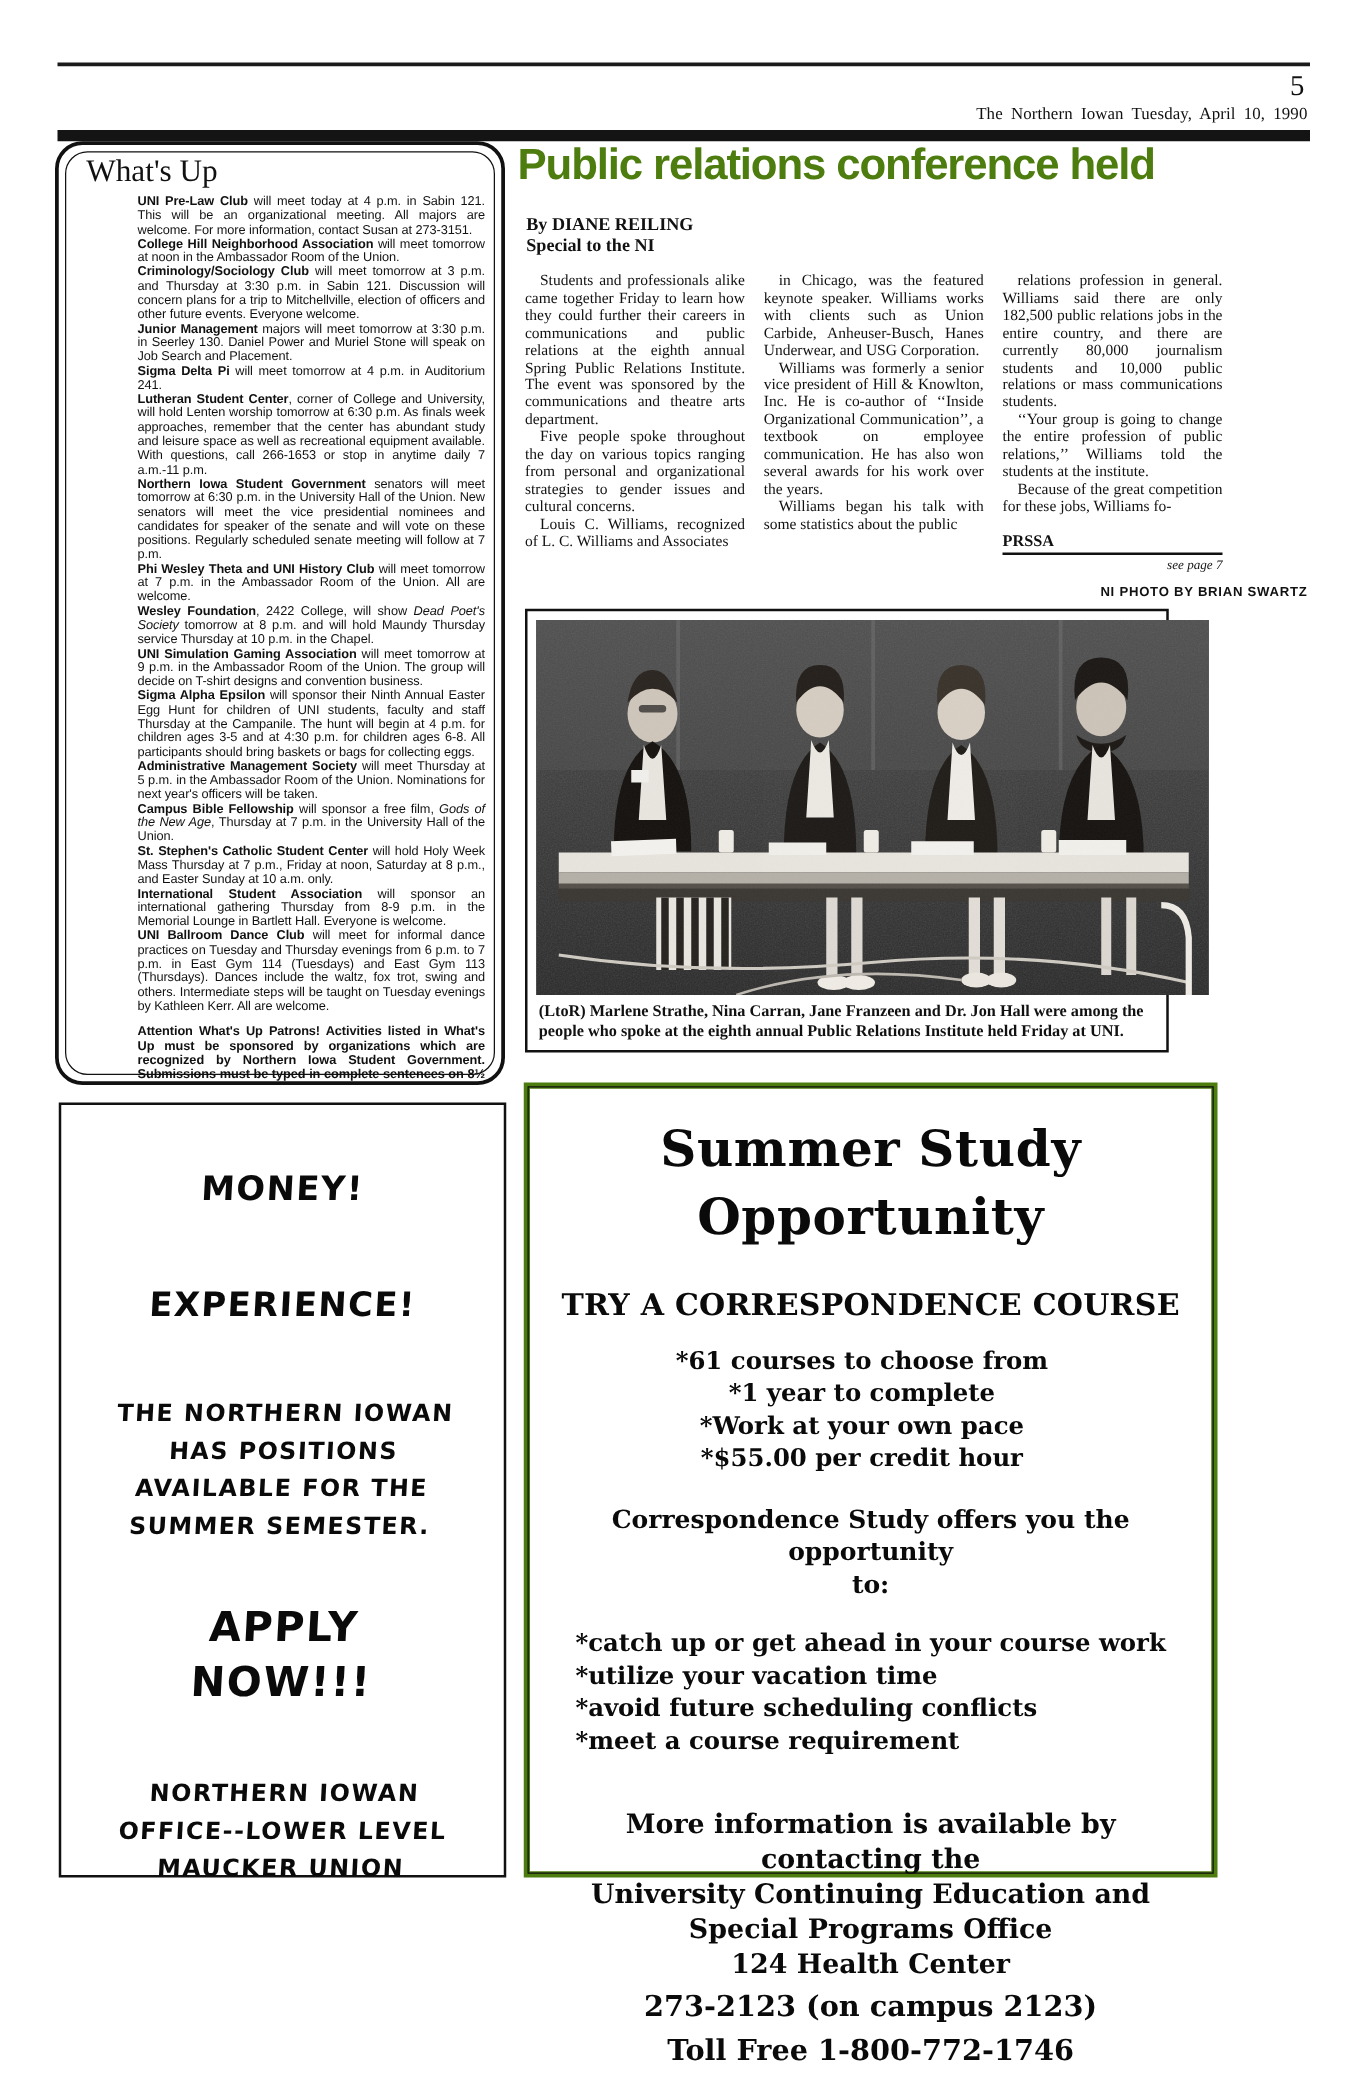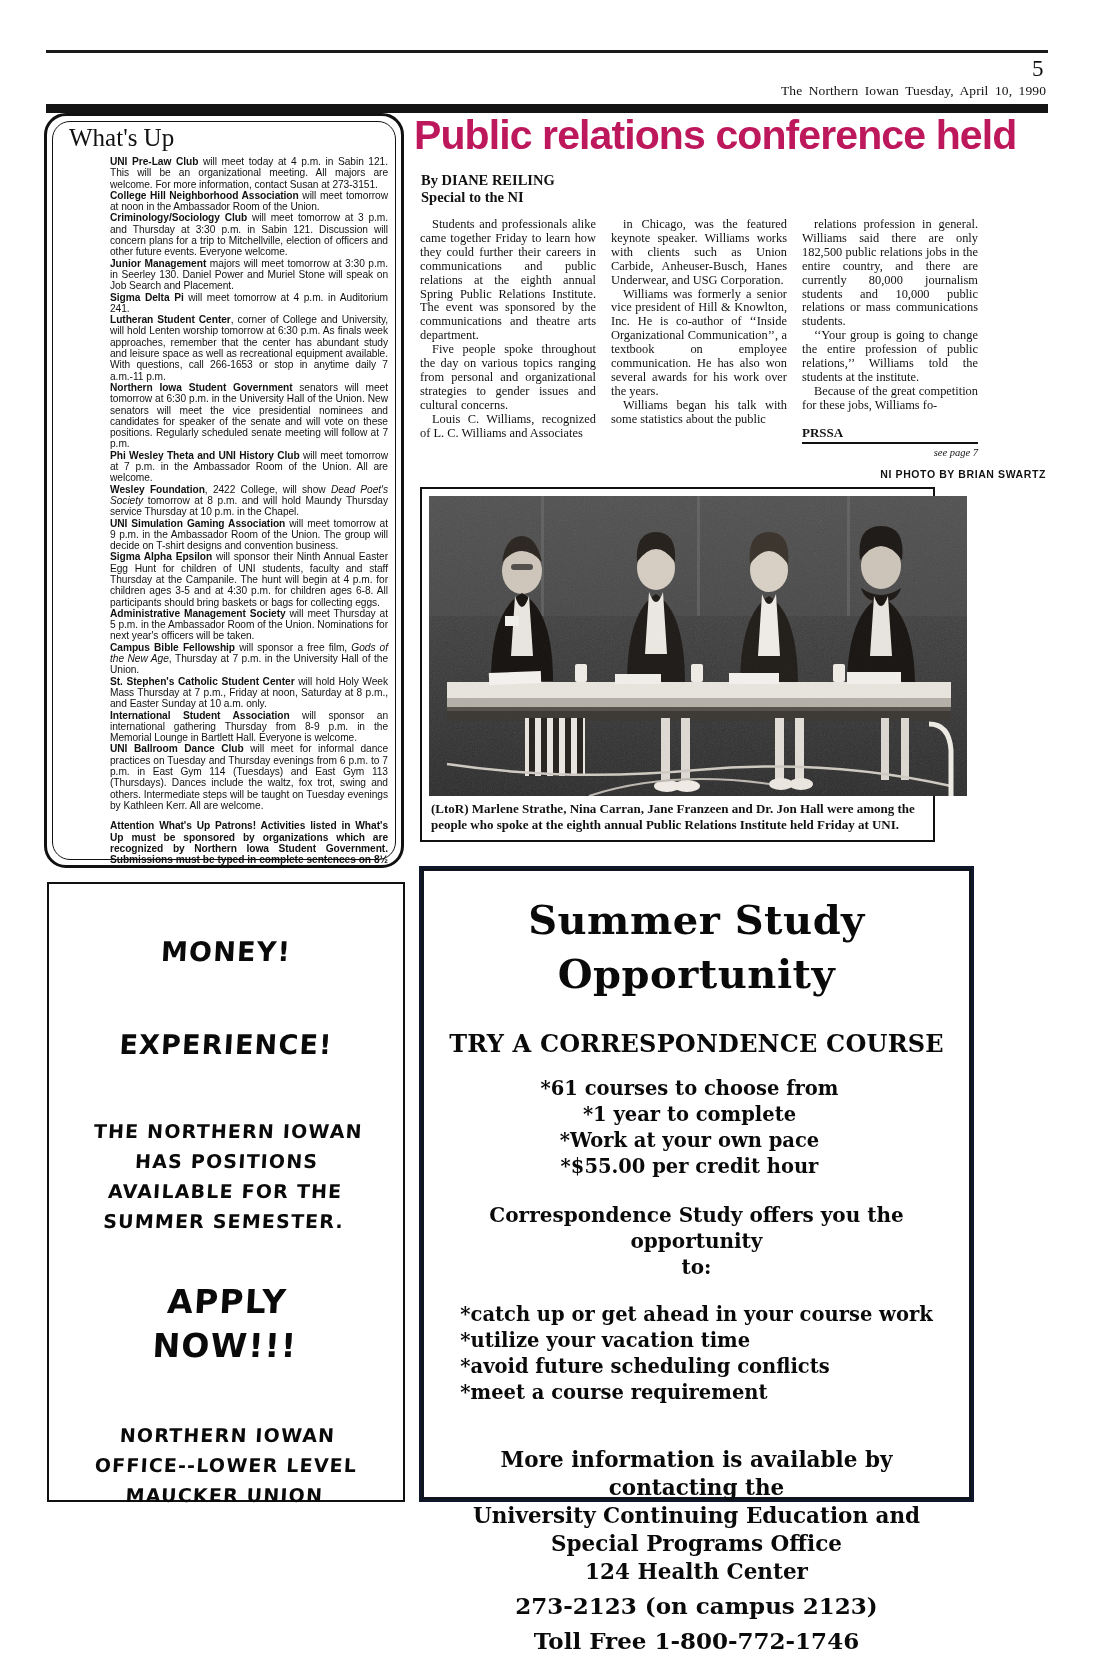--- a/index.html
+++ b/index.html
@@ -88,23 +88,23 @@
     margin-top: 9px !important;
     font-weight: bold;
   }
 
   
   .headline {
     position: absolute;
     left: 414px; top: 112px; width: 640px;
     font-family: "Liberation Sans", sans-serif;
     font-weight: bold;
-    font-size: 41px;
+    font-size: 35px;
     letter-spacing: -0.9px;
-    color: #be185d;
+    color: #4d7c0f;
   }
   .byline {
     position: absolute;
     left: 421px; top: 172px; width: 220px;
     font-family: "Liberation Serif", serif;
     font-weight: bold;
     font-size: 14.5px;
     line-height: 16.5px;
   }
 
@@ -198,21 +198,21 @@
   .m2 { font-size: 27px; margin-top: 62px; }
   .m3 { font-size: 19px; margin-top: 56px; line-height: 30px; }
   .m4 { font-size: 33px; margin-top: 44px; line-height: 44px; }
   .m5 { font-size: 19px; margin-top: 52px; line-height: 30px; }
 
   
   .summer-ad {
     position: absolute;
     left: 419px; top: 866px;
     width: 555px; height: 636px;
-    border: 5px solid #0f172a;
+    border: 5px solid #4d7c0f;
     background: #fff;
     font-family: "DejaVu Serif", serif;
     color: #0a0a0a;
     text-align: center;
     padding: 0 16px;
   }
   .summer-ad::after {
     content:"";
     position:absolute; left:-2px; top:-2px; right:-2px; bottom:-2px;
     border:1px solid #111;

